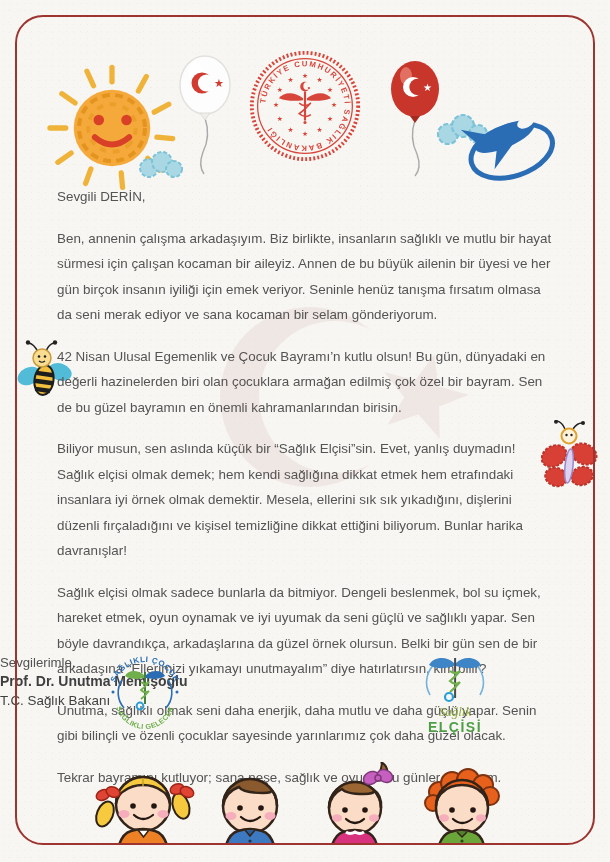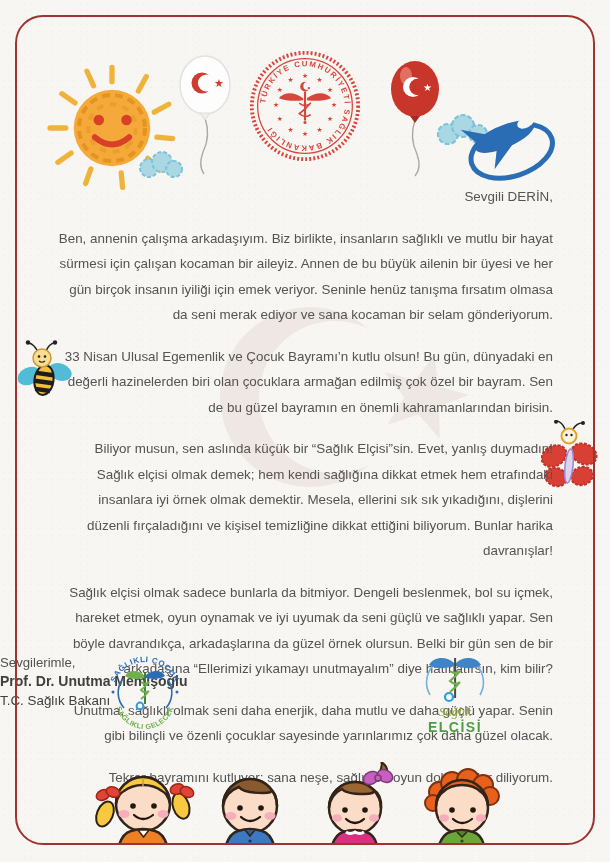--- a/index.html
+++ b/index.html
@@ -14,21 +14,21 @@
     color:#525252;
   }
   .frame{
     position:absolute; left:15px; top:15px; right:15px; bottom:17px;
     border:2px solid #9e3430; border-radius:28px; z-index:6; pointer-events:none;
   }
   .deco{position:absolute; z-index:2;}
   .watermark{position:absolute; left:218px; top:292px; width:270px; height:210px; z-index:1; opacity:.55;}
   .letter{
     position:absolute; left:57px; right:57px; top:184px; z-index:3;
-    text-align:right; font-size:13.4px; line-height:25.5px; color:#555353;
+    text-align:left; font-size:13.4px; line-height:25.5px; color:#555353;
   }
   .letter p{margin:16px 0 16px 0;}
   .greeting{margin-bottom:15px;}
   .signature{position:absolute; left:0; right:0; top:653px; text-align:left; z-index:3; line-height:19px;}
   .signature .salutation{font-size:13.2px;}
   .signature .name{font-size:14px; font-weight:bold; color:#3f3f3f;}
   .signature .role{font-size:13.4px; font-weight:normal; color:#3f3f3f;}
   .logo-left{position:absolute; left:104px; top:650px; width:82px; height:84px; z-index:3;}
   .logo-right{position:absolute; left:413px; top:650px; width:84px; height:90px; z-index:3;}
   .kids{position:absolute; left:88px; top:762px; width:434px; height:83px; z-index:5;}
@@ -179,21 +179,21 @@
       <ellipse cx="43" cy="34" rx="13" ry="10" transform="rotate(25 43 34)"></ellipse>
       <ellipse cx="15" cy="57" rx="11" ry="9" transform="rotate(20 15 57)"></ellipse>
       <ellipse cx="41" cy="56" rx="11" ry="9" transform="rotate(-18 41 56)"></ellipse>
     </g>
     <ellipse cx="28" cy="46" rx="4" ry="17" fill="#ddd3f0" stroke="#9b86c9" stroke-width="1.5" transform="rotate(6 28 46)"></ellipse>
   </svg>
 
   <div class="letter">
     <div class="greeting">Sevgili DERİN,</div>
     <p>Ben, annenin çalışma arkadaşıyım. Biz birlikte, insanların sağlıklı ve mutlu bir hayat sürmesi için çalışan kocaman bir aileyiz. Annen de bu büyük ailenin bir üyesi ve her gün birçok insanın iyiliği için emek veriyor. Seninle henüz tanışma fırsatım olmasa da seni merak ediyor ve sana kocaman bir selam gönderiyorum.</p>
-    <p>33 Nisan Ulusal Egemenlik ve Çocuk Bayramı’n kutlu olsun! Bu gün, dünyadaki en değerli hazinelerden biri olan çocuklara armağan edilmiş çok özel bir bayram. Sen de bu güzel bayramın en önemli kahramanlarından birisin.</p>
+    <p>42 Nisan Ulusal Egemenlik ve Çocuk Bayramı’n kutlu olsun! Bu gün, dünyadaki en değerli hazinelerden biri olan çocuklara armağan edilmiş çok özel bir bayram. Sen de bu güzel bayramın en önemli kahramanlarından birisin.</p>
     <p>Biliyor musun, sen aslında küçük bir “Sağlık Elçisi”sin. Evet, yanlış duymadın! Sağlık elçisi olmak demek; hem kendi sağlığına dikkat etmek hem etrafındaki insanlara iyi örnek olmak demektir. Mesela, ellerini sık sık yıkadığını, dişlerini düzenli fırçaladığını ve kişisel temizliğine dikkat ettiğini biliyorum. Bunlar harika davranışlar!</p>
     <p>Sağlık elçisi olmak sadece bunlarla da bitmiyor. Dengeli beslenmek, bol su içmek, hareket etmek, oyun oynamak ve iyi uyumak da seni güçlü ve sağlıklı yapar. Sen böyle davrandıkça, arkadaşlarına da güzel örnek olursun. Belki bir gün sen de bir arkadaşına “Ellerimizi yıkamayı unutmayalım” diye hatırlatırsın, kim bilir?</p>
     <p>Unutma, sağlıklı olmak seni daha enerjik, daha mutlu ve daha güçlü yapar. Senin gibi bilinçli ve özenli çocuklar sayesinde yarınlarımız çok daha güzel olacak.</p>
     <p>Tekrar bayramını kutluyor; sana neşe, sağlık ve oyun dolu günler diliyorum.</p>
   </div>
 
   <div class="signature">
     <div class="salutation">Sevgilerimle,</div>
     <div class="name">Prof. Dr. Unutma Memişoğlu</div>
     <div class="role">T.C. Sağlık Bakanı</div>

